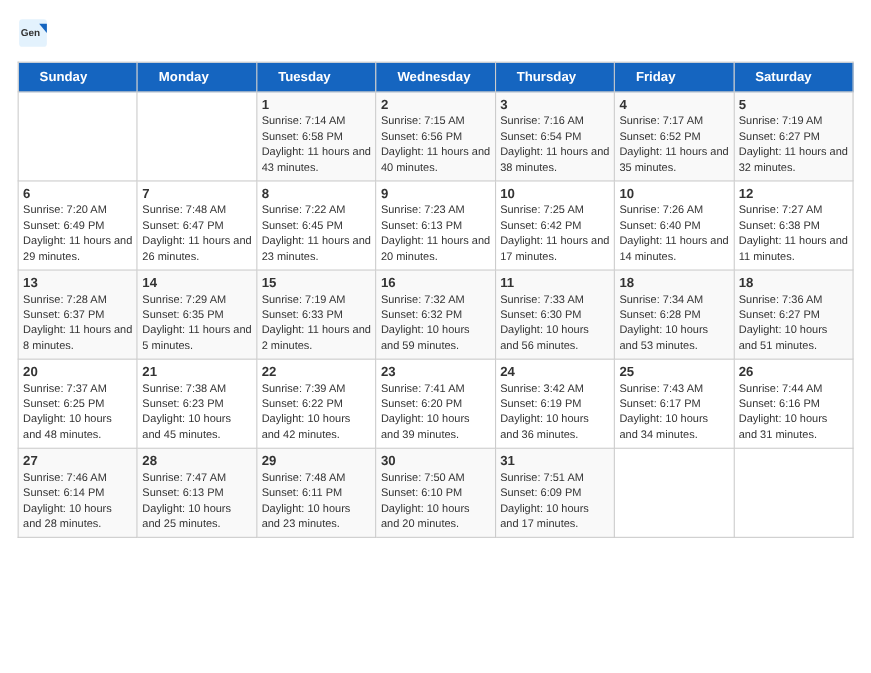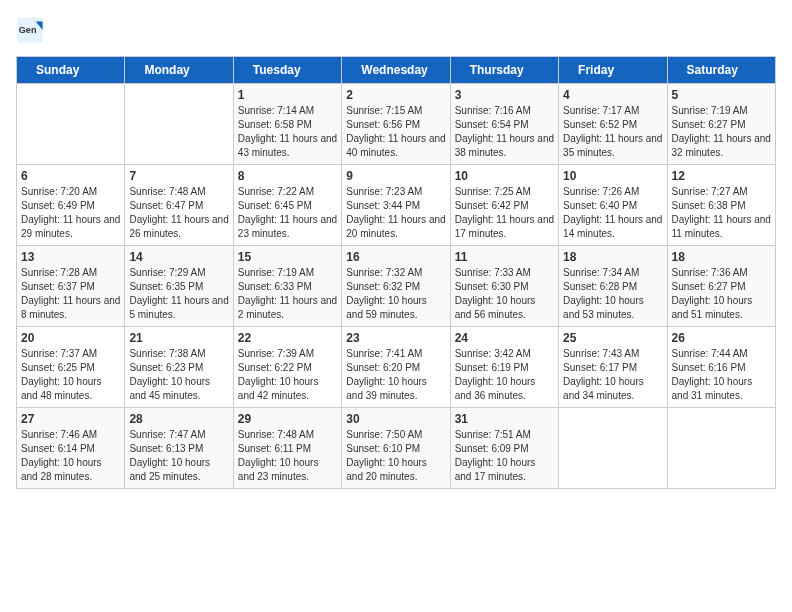--- a/index.html
+++ b/index.html
@@ -177,21 +177,21 @@
         </td>
         <td>
           <span class="day-number">8</span>
           <div class="cell-content">Sunrise: 7:22 AM
 Sunset: 6:45 PM
 Daylight: 11 hours and 23 minutes.</div>
         </td>
         <td>
           <span class="day-number">9</span>
           <div class="cell-content">Sunrise: 7:23 AM
-Sunset: 3:44 PM
+Sunset: 6:13 PM
 Daylight: 11 hours and 20 minutes.</div>
         </td>
         <td>
           <span class="day-number">10</span>
           <div class="cell-content">Sunrise: 7:25 AM
 Sunset: 6:42 PM
 Daylight: 11 hours and 17 minutes.</div>
         </td>
         <td>
           <span class="day-number">10</span>

